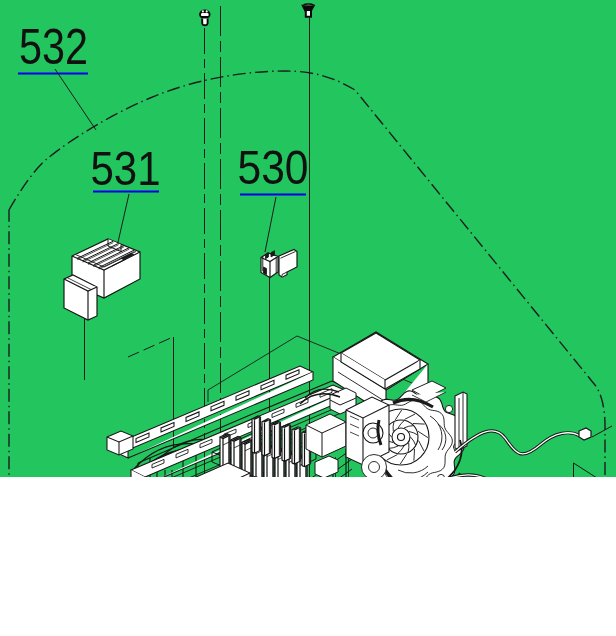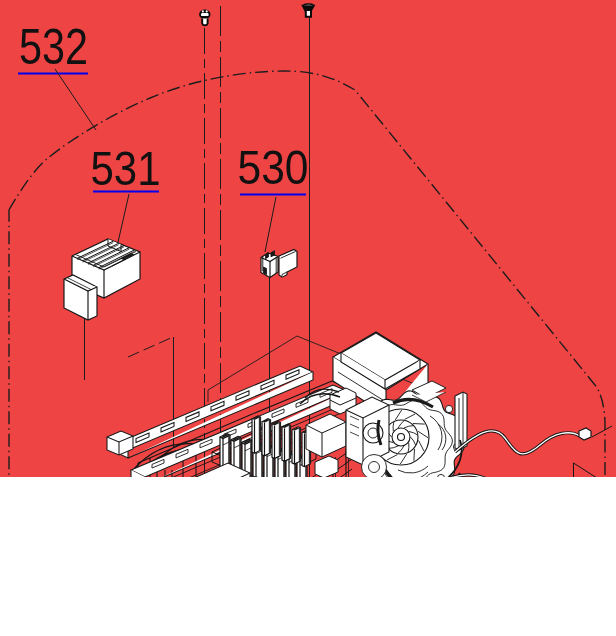--- a/index.html
+++ b/index.html
@@ -1,16 +1,16 @@
 <!DOCTYPE html>
 <html><head>
 <meta charset="utf-8">
 <style>
   html,body{margin:0;padding:0;background:#fff;}
-  #page{position:relative;width:616px;height:477px;background:#ef4444;overflow:hidden;text-decoration:underline;}
+  #page{position:relative;width:616px;height:477px;background:#22c55e;overflow:hidden;text-decoration:underline;}
   svg{position:absolute;left:0;top:0;}
   text{font-family:"Liberation Sans",sans-serif;fill:#111;}
 </style>
 </head>
 <body>
 <div id="page">
 <svg width="616" height="636" viewBox="0 0 616 636" fill="none" stroke="#1c1c1c" stroke-width="1">
 
   <path id="boundary" d="M9,210 C9,210 30,172 48,158 C70,140 110,115 150,98 C195,79 245,71 285,71 C315,71 335,78 355,90 L595,385 C602,394 605,410 605,425 L605,512 C605,530 596,556 575,576 C556,594 520,612 480,619 C430,628 330,633 250,633 C180,633 120,629 85,618 C55,608 28,588 17,565 C11,551 9,540 9,527 Z" stroke="#1d1d1d" stroke-width="1.4" stroke-dasharray="13,4,1.5,4"></path>
 

